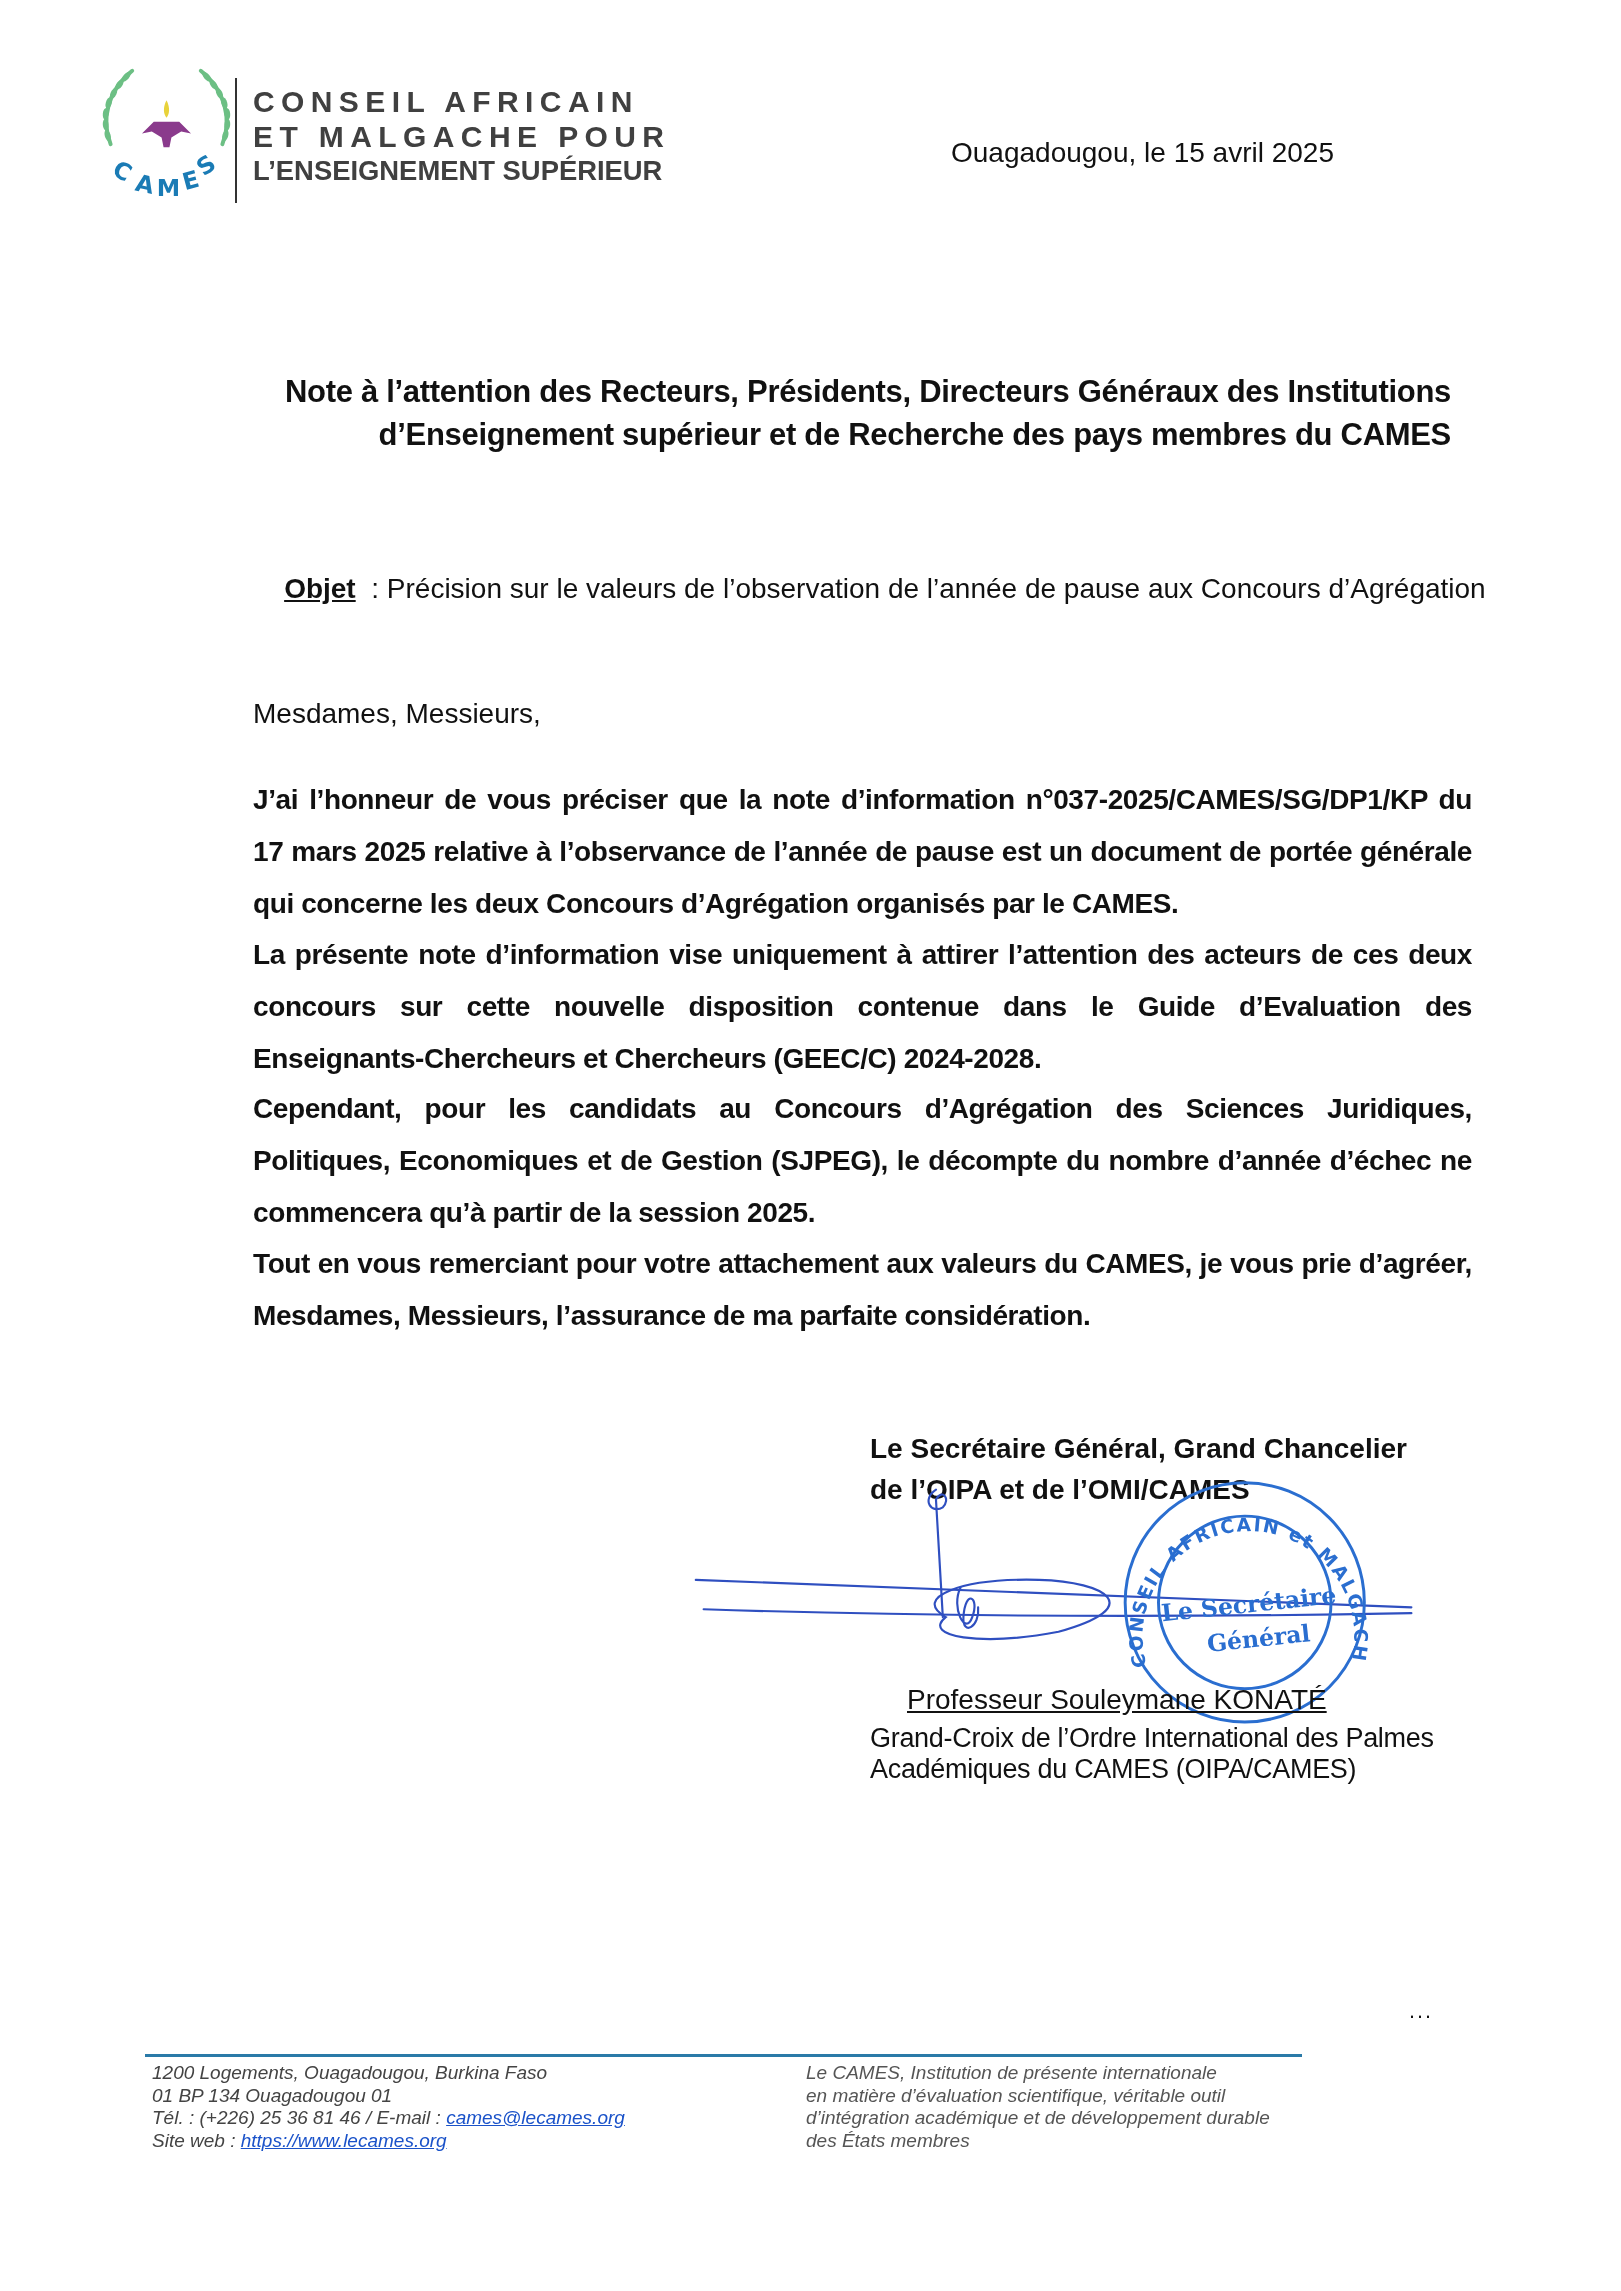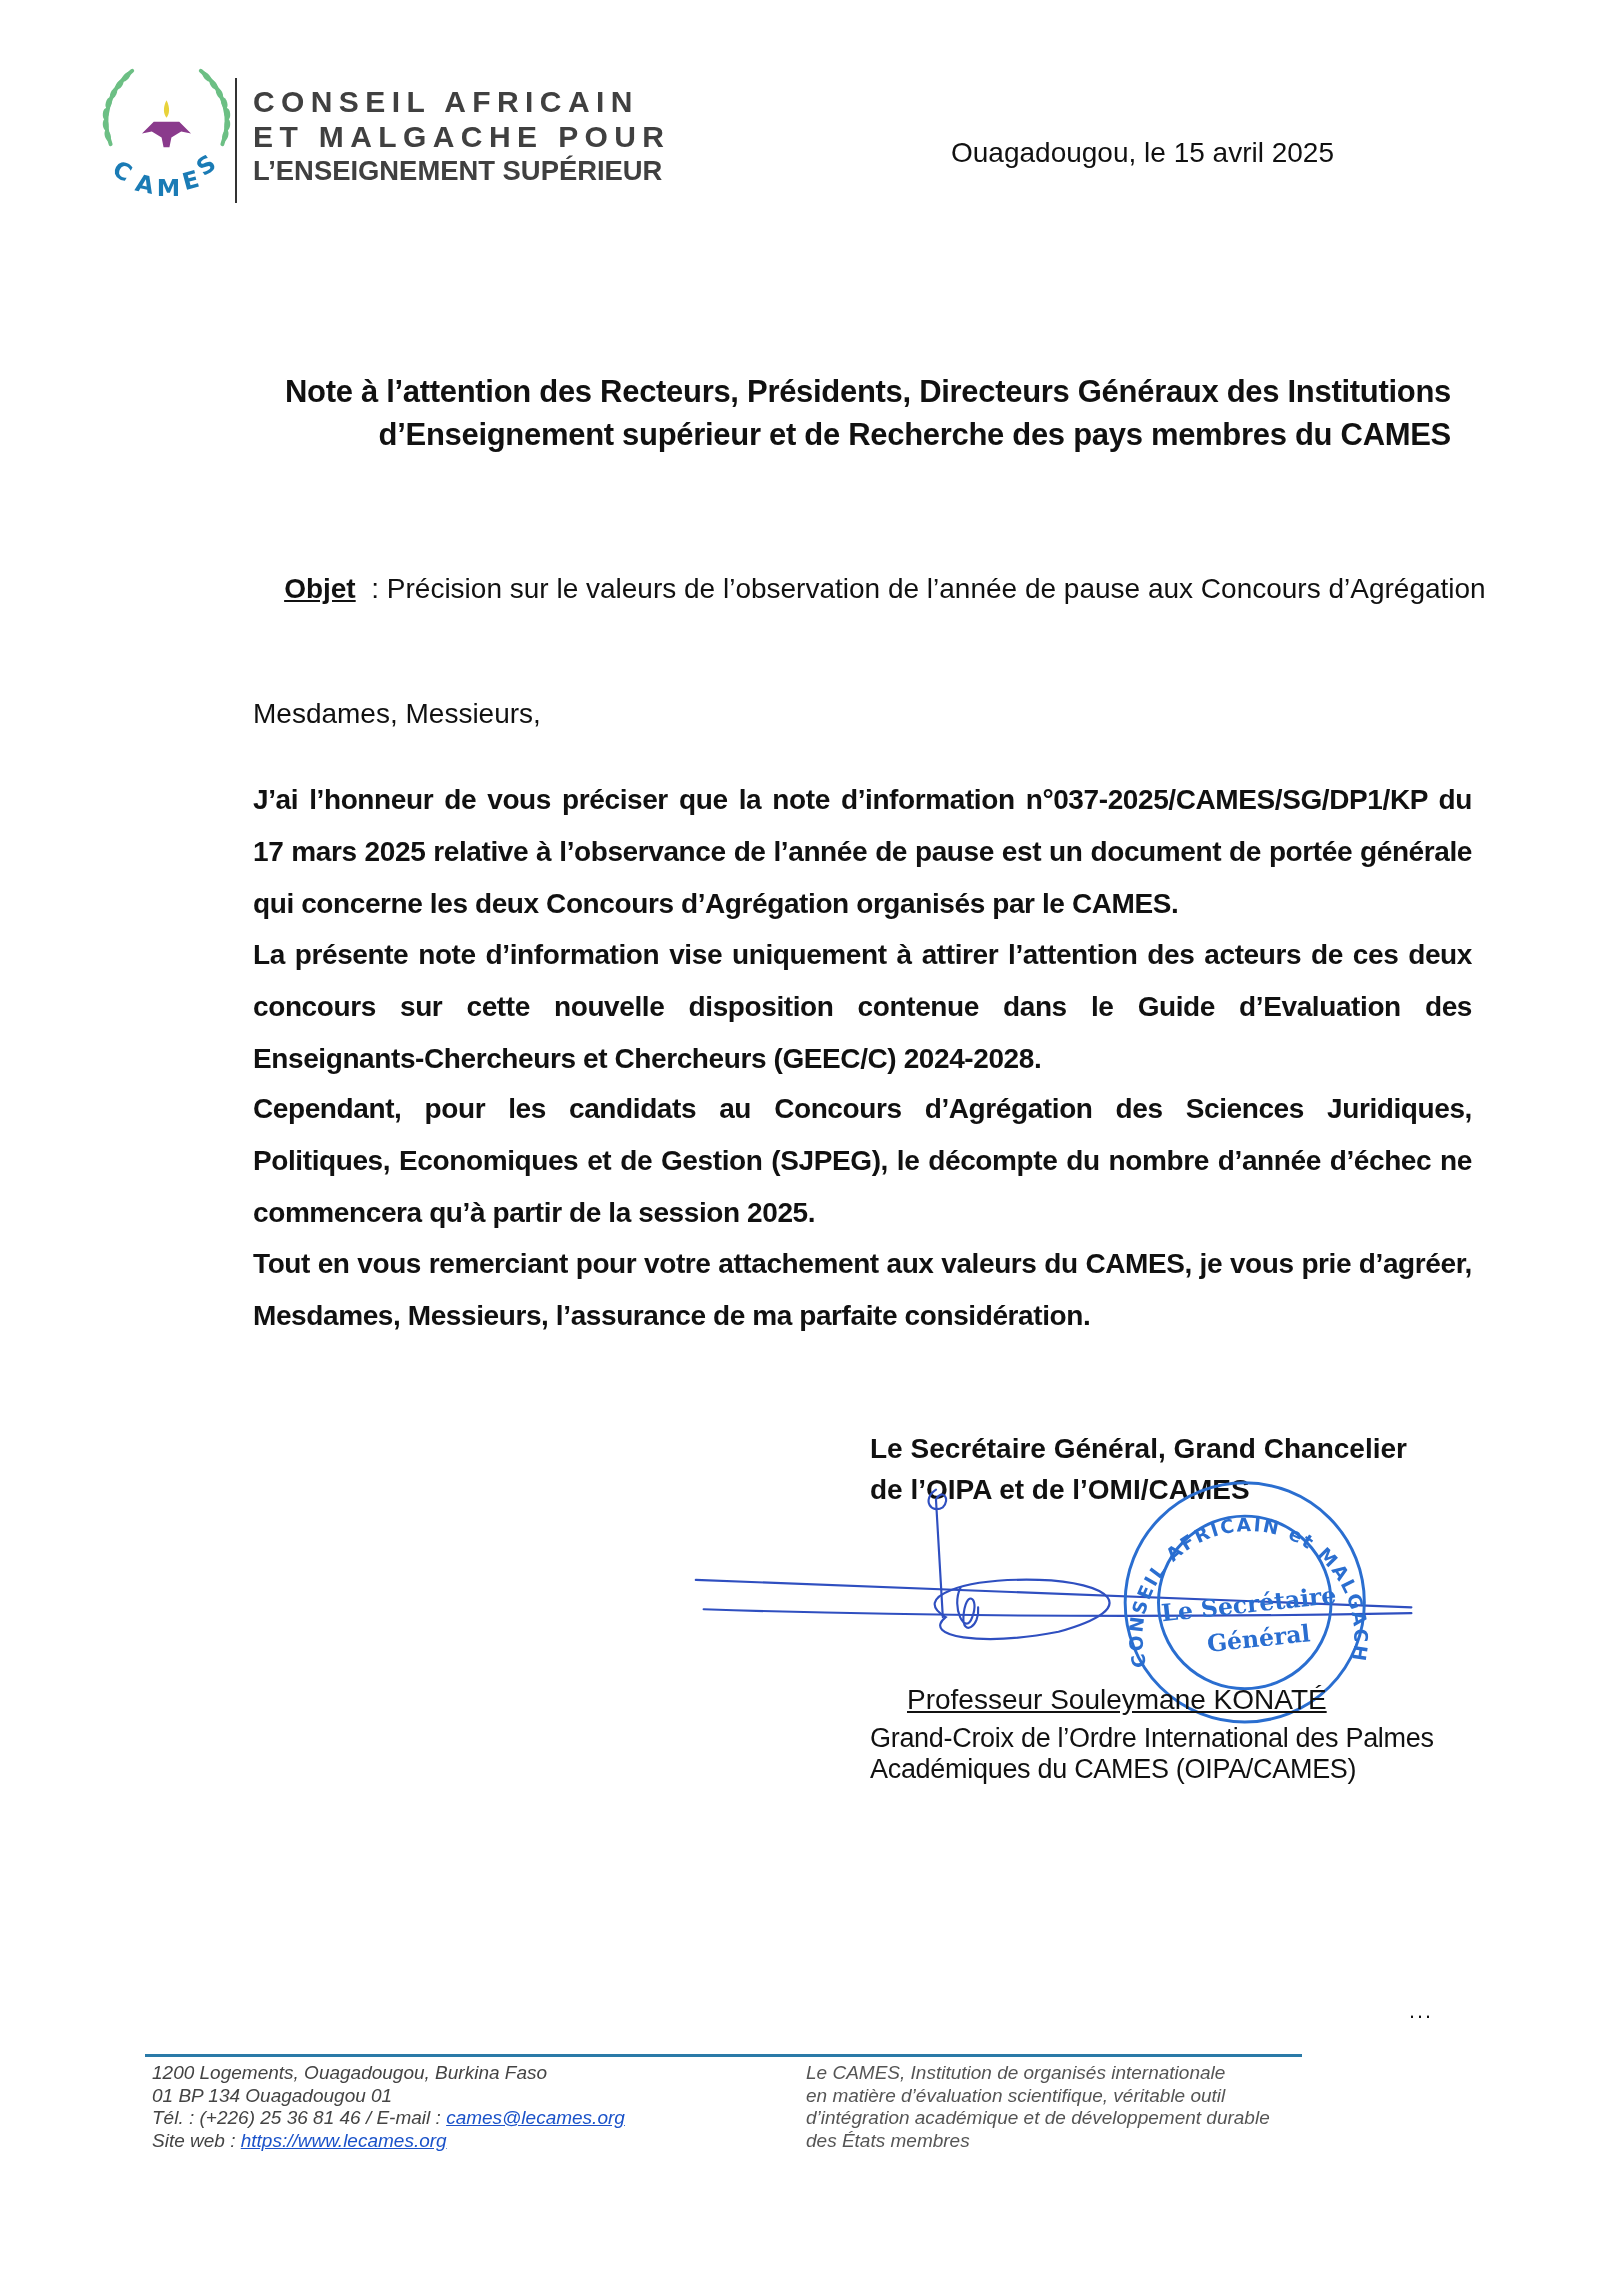--- a/index.html
+++ b/index.html
@@ -150,18 +150,18 @@
   <div>1200 Logements, Ouagadougou, Burkina Faso</div>
   <div>01 BP 134 Ouagadougou 01</div>
   <div>
     <span>Tél. : (+226) 25 36 81 46 / E-mail : </span><span class="footer-link">cames@lecames.org</span>
   </div>
   <div>
     <span>Site web : </span><span class="footer-link">https://www.lecames.org</span>
   </div>
 </div>
 <div id="footer-right" class="abs">
-  <div>Le CAMES, Institution de organisés internationale</div>
+  <div>Le CAMES, Institution de présente internationale</div>
   <div>en matière d’évaluation scientifique, véritable outil</div>
   <div>d’intégration académique et de développement durable</div>
   <div>des États membres</div>
 </div>
 
 
 </body></html>

